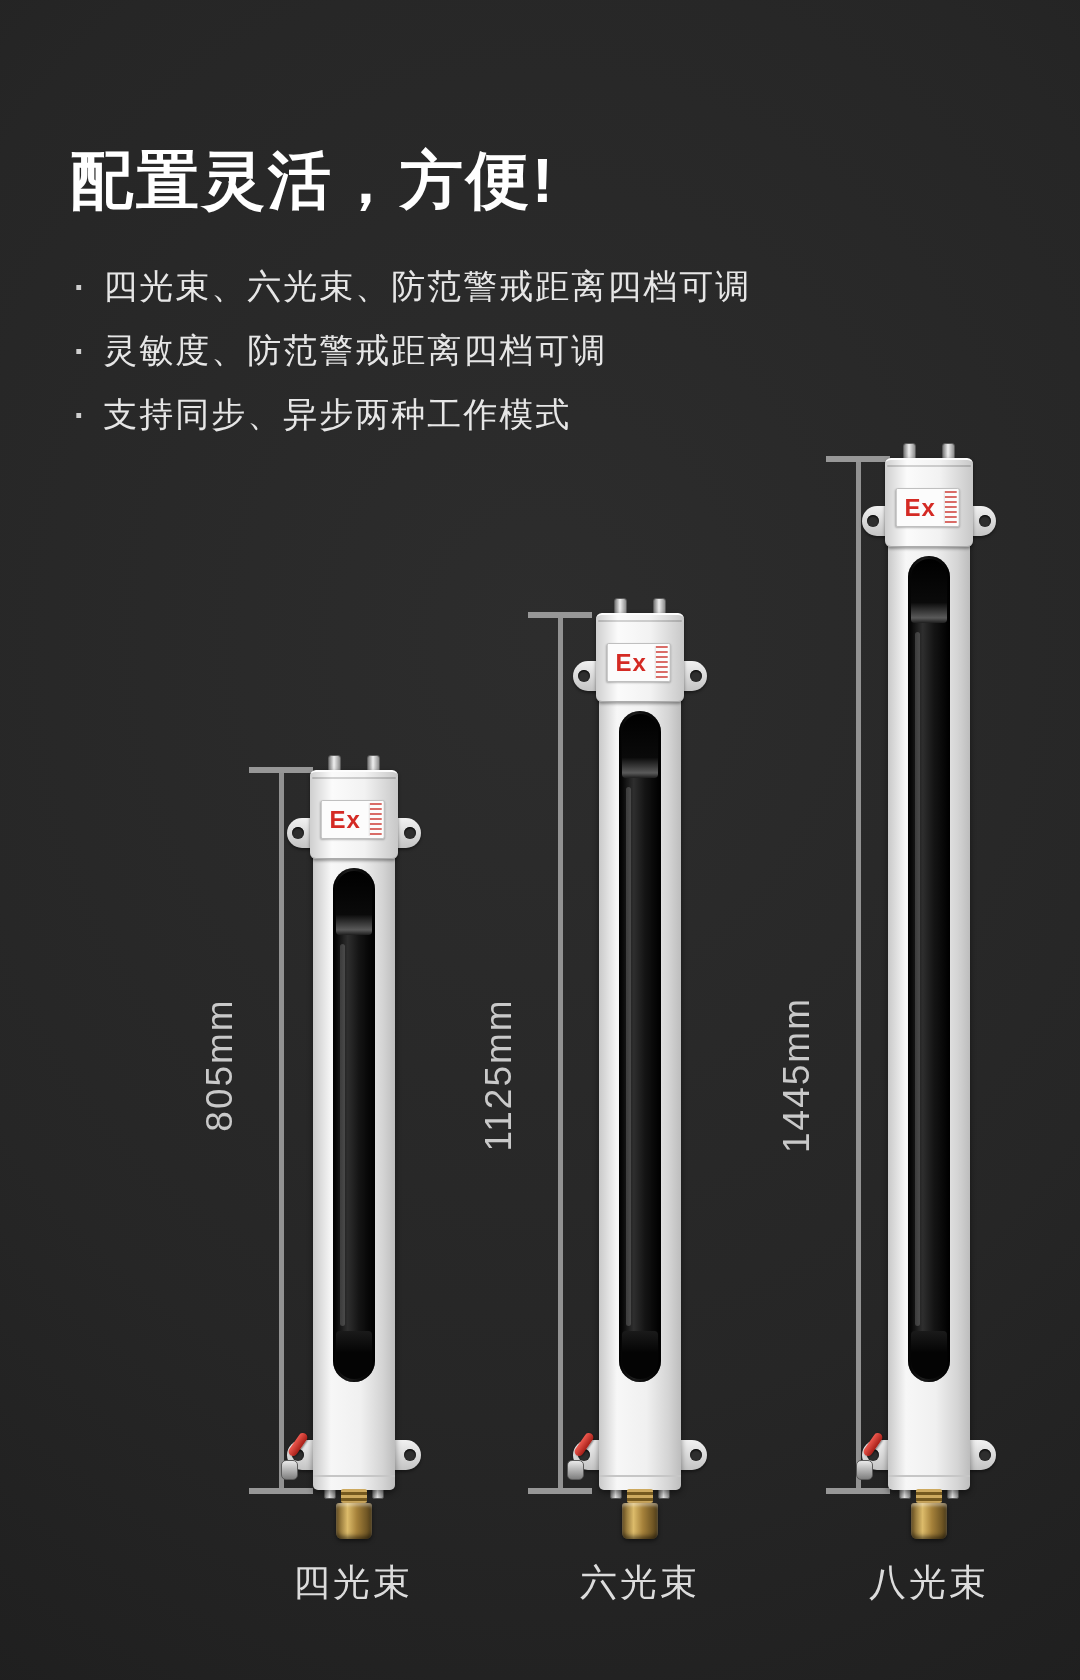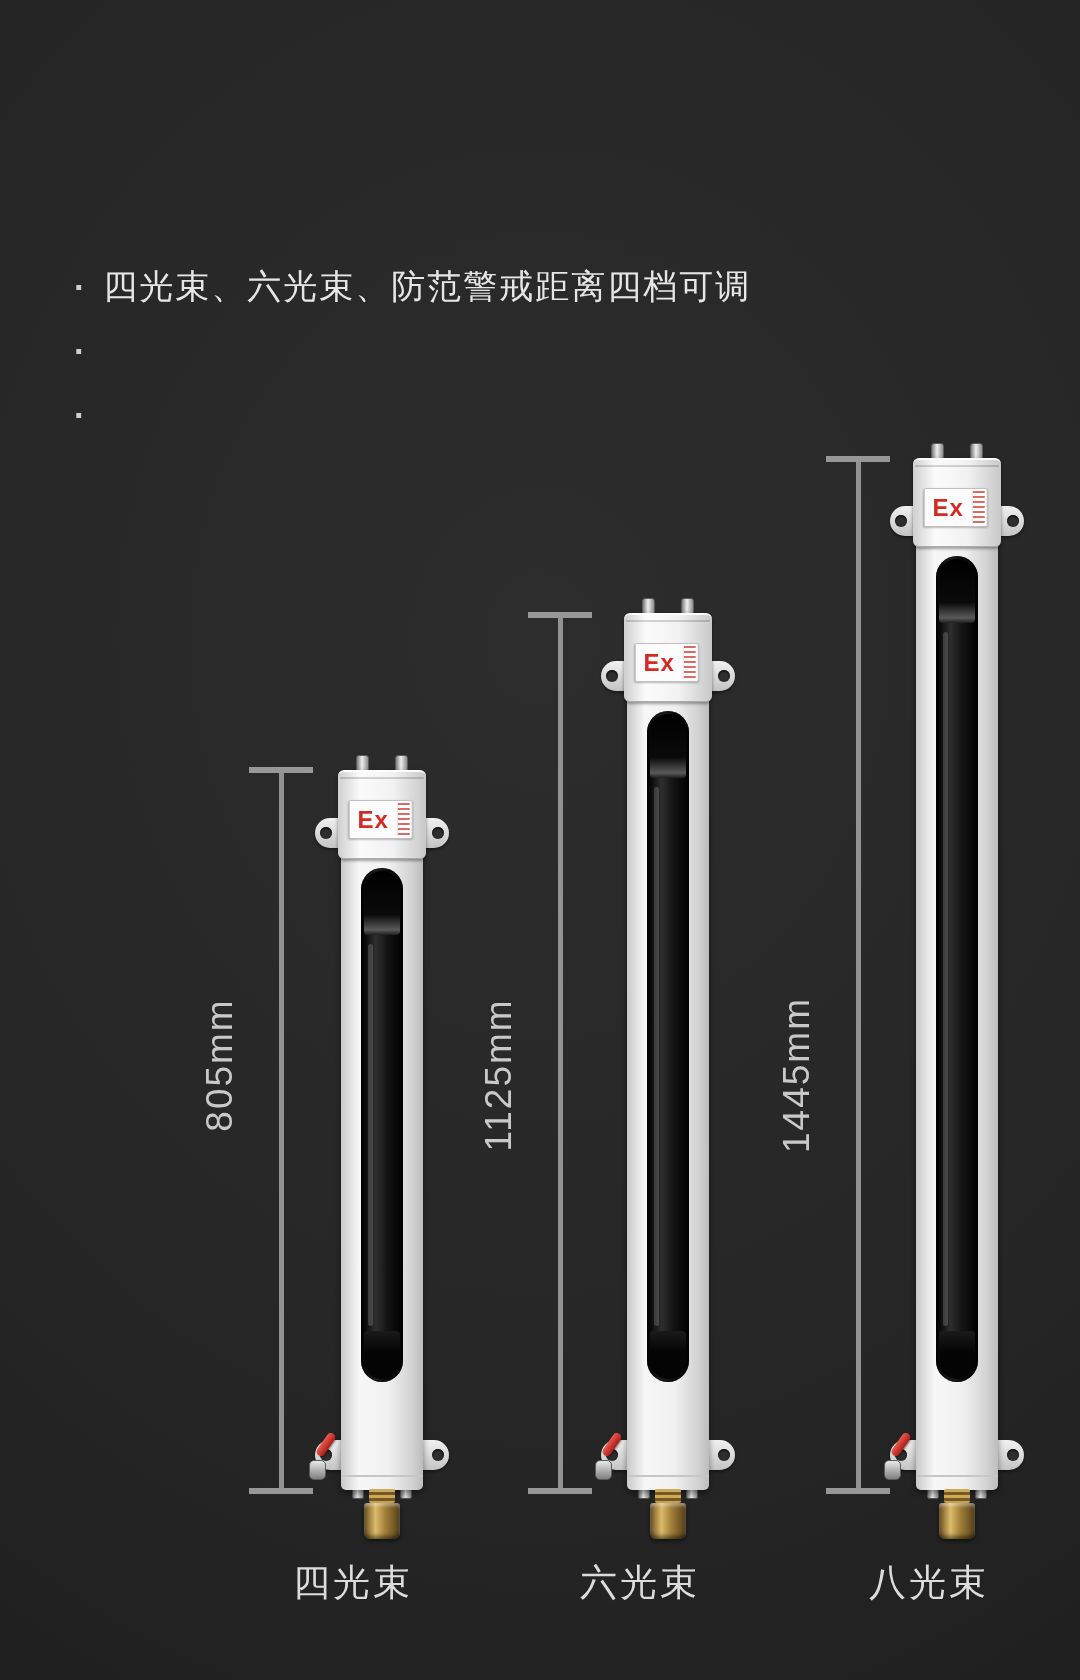--- a/index.html
+++ b/index.html
@@ -25,21 +25,21 @@
     writing-mode:vertical-rl;white-space:nowrap;
     font-size:37px;color:#c9c9c9;letter-spacing:2px;font-weight:400;
   }
   .dim-1{left:249px;top:767px;height:727px;}
   .dim-2{left:528px;top:612px;height:882px;}
   .dim-3{left:826px;top:456px;height:1038px;}
   .dim-1 .dim-label{top:298px;}
   .dim-2 .dim-label{top:463px;}
   .dim-3 .dim-label{top:619px;}
   
-  .device{position:absolute;width:82px;margin-left:28px;}
+  .device{position:absolute;width:82px;}
   .device-1{left:313px;top:770px;height:720px;}
   .device-2{left:599px;top:613px;height:877px;}
   .device-3{left:888px;top:458px;height:1032px;}
   .body{
     position:absolute;inset:0;z-index:1;border-radius:5px;
     background:linear-gradient(90deg,#c9c9c9 0%,#f7f7f7 22%,#f0f0f0 58%,#d4d4d4 85%,#bdbdbd 100%);
     box-shadow:0 3px 6px rgba(0,0,0,.45);
   }
   .body::after{content:"";position:absolute;left:0;right:0;bottom:13px;height:2px;background:#c6c6c6;}
   .head{
@@ -96,31 +96,34 @@
   
   .dev-label{position:absolute;top:1558px;width:200px;text-align:center;
     font-size:37px;color:#dcdcdc;letter-spacing:3px;}
   .dev-label-1{left:253px;} .dev-label-2{left:540px;} .dev-label-3{left:829px;}
 </style>
 </head>
 <body>
 
 <div class="canvas">
 
+  <h1 class="title">配置灵活，方便!</h1>
 
   <ul class="features">
     <li>
       <span class="marker">·</span>
       <span>四光束、六光束、防范警戒距离四档可调</span>
     </li>
     <li>
       <span class="marker">·</span>
+      <span>灵敏度、防范警戒距离四档可调</span>
     </li>
     <li>
       <span class="marker">·</span>
+      <span>支持同步、异步两种工作模式</span>
     </li>
   </ul>
 
   <div class="dim dim-1">
     <div class="cap"></div>
     <div class="vline"></div>
     <div class="cap"></div>
     <div class="dim-label">805mm</div>
   </div>
 

